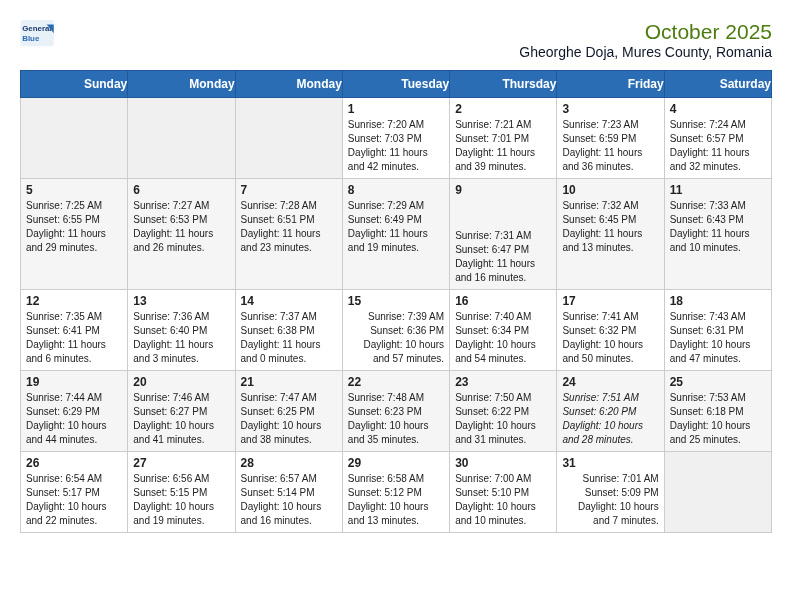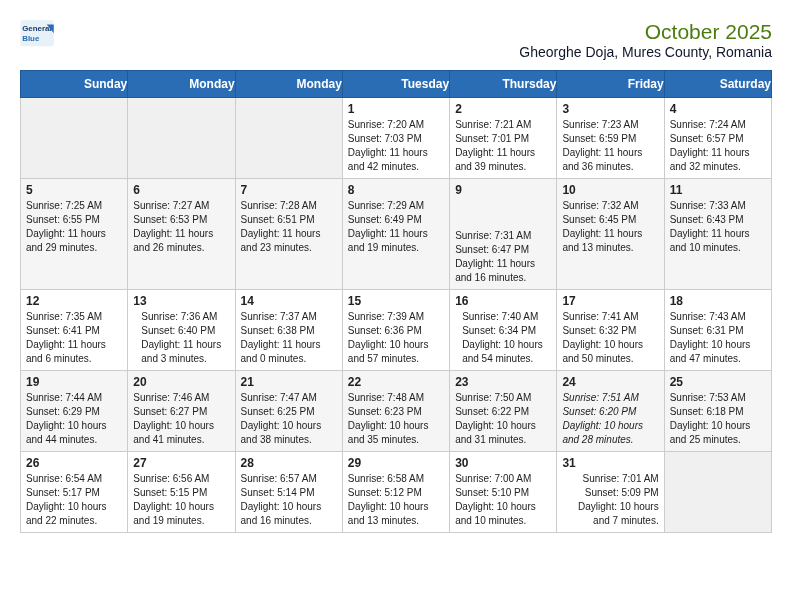--- a/index.html
+++ b/index.html
@@ -194,42 +194,42 @@
       <tr>
         <td>
           <div class="day-number">12</div>
           <div class="day-info" style="white-space: pre-line;">Sunrise: 7:35 AM
 Sunset: 6:41 PM
 Daylight: 11 hours
 and 6 minutes.</div>
         </td>
         <td>
           <div class="day-number">13</div>
-          <div class="day-info" style="white-space: pre-line; margin-left: 8px;">Sunrise: 7:36 AM
+          <div class="day-info" style="white-space: pre-line;">Sunrise: 7:36 AM
 Sunset: 6:40 PM
 Daylight: 11 hours
 and 3 minutes.</div>
         </td>
         <td>
           <div class="day-number">14</div>
           <div class="day-info" style="white-space: pre-line;">Sunrise: 7:37 AM
 Sunset: 6:38 PM
 Daylight: 11 hours
 and 0 minutes.</div>
         </td>
         <td>
           <div class="day-number">15</div>
-          <div class="day-info" style="white-space: pre-line;">Sunrise: 7:39 AM
+          <div class="day-info" style="white-space: pre-line; text-align: right;">Sunrise: 7:39 AM
 Sunset: 6:36 PM
 Daylight: 10 hours
 and 57 minutes.</div>
         </td>
         <td>
           <div class="day-number">16</div>
-          <div class="day-info" style="white-space: pre-line; margin-left: 7px;">Sunrise: 7:40 AM
+          <div class="day-info" style="white-space: pre-line;">Sunrise: 7:40 AM
 Sunset: 6:34 PM
 Daylight: 10 hours
 and 54 minutes.</div>
         </td>
         <td>
           <div class="day-number">17</div>
           <div class="day-info" style="white-space: pre-line;">Sunrise: 7:41 AM
 Sunset: 6:32 PM
 Daylight: 10 hours
 and 50 minutes.</div>

